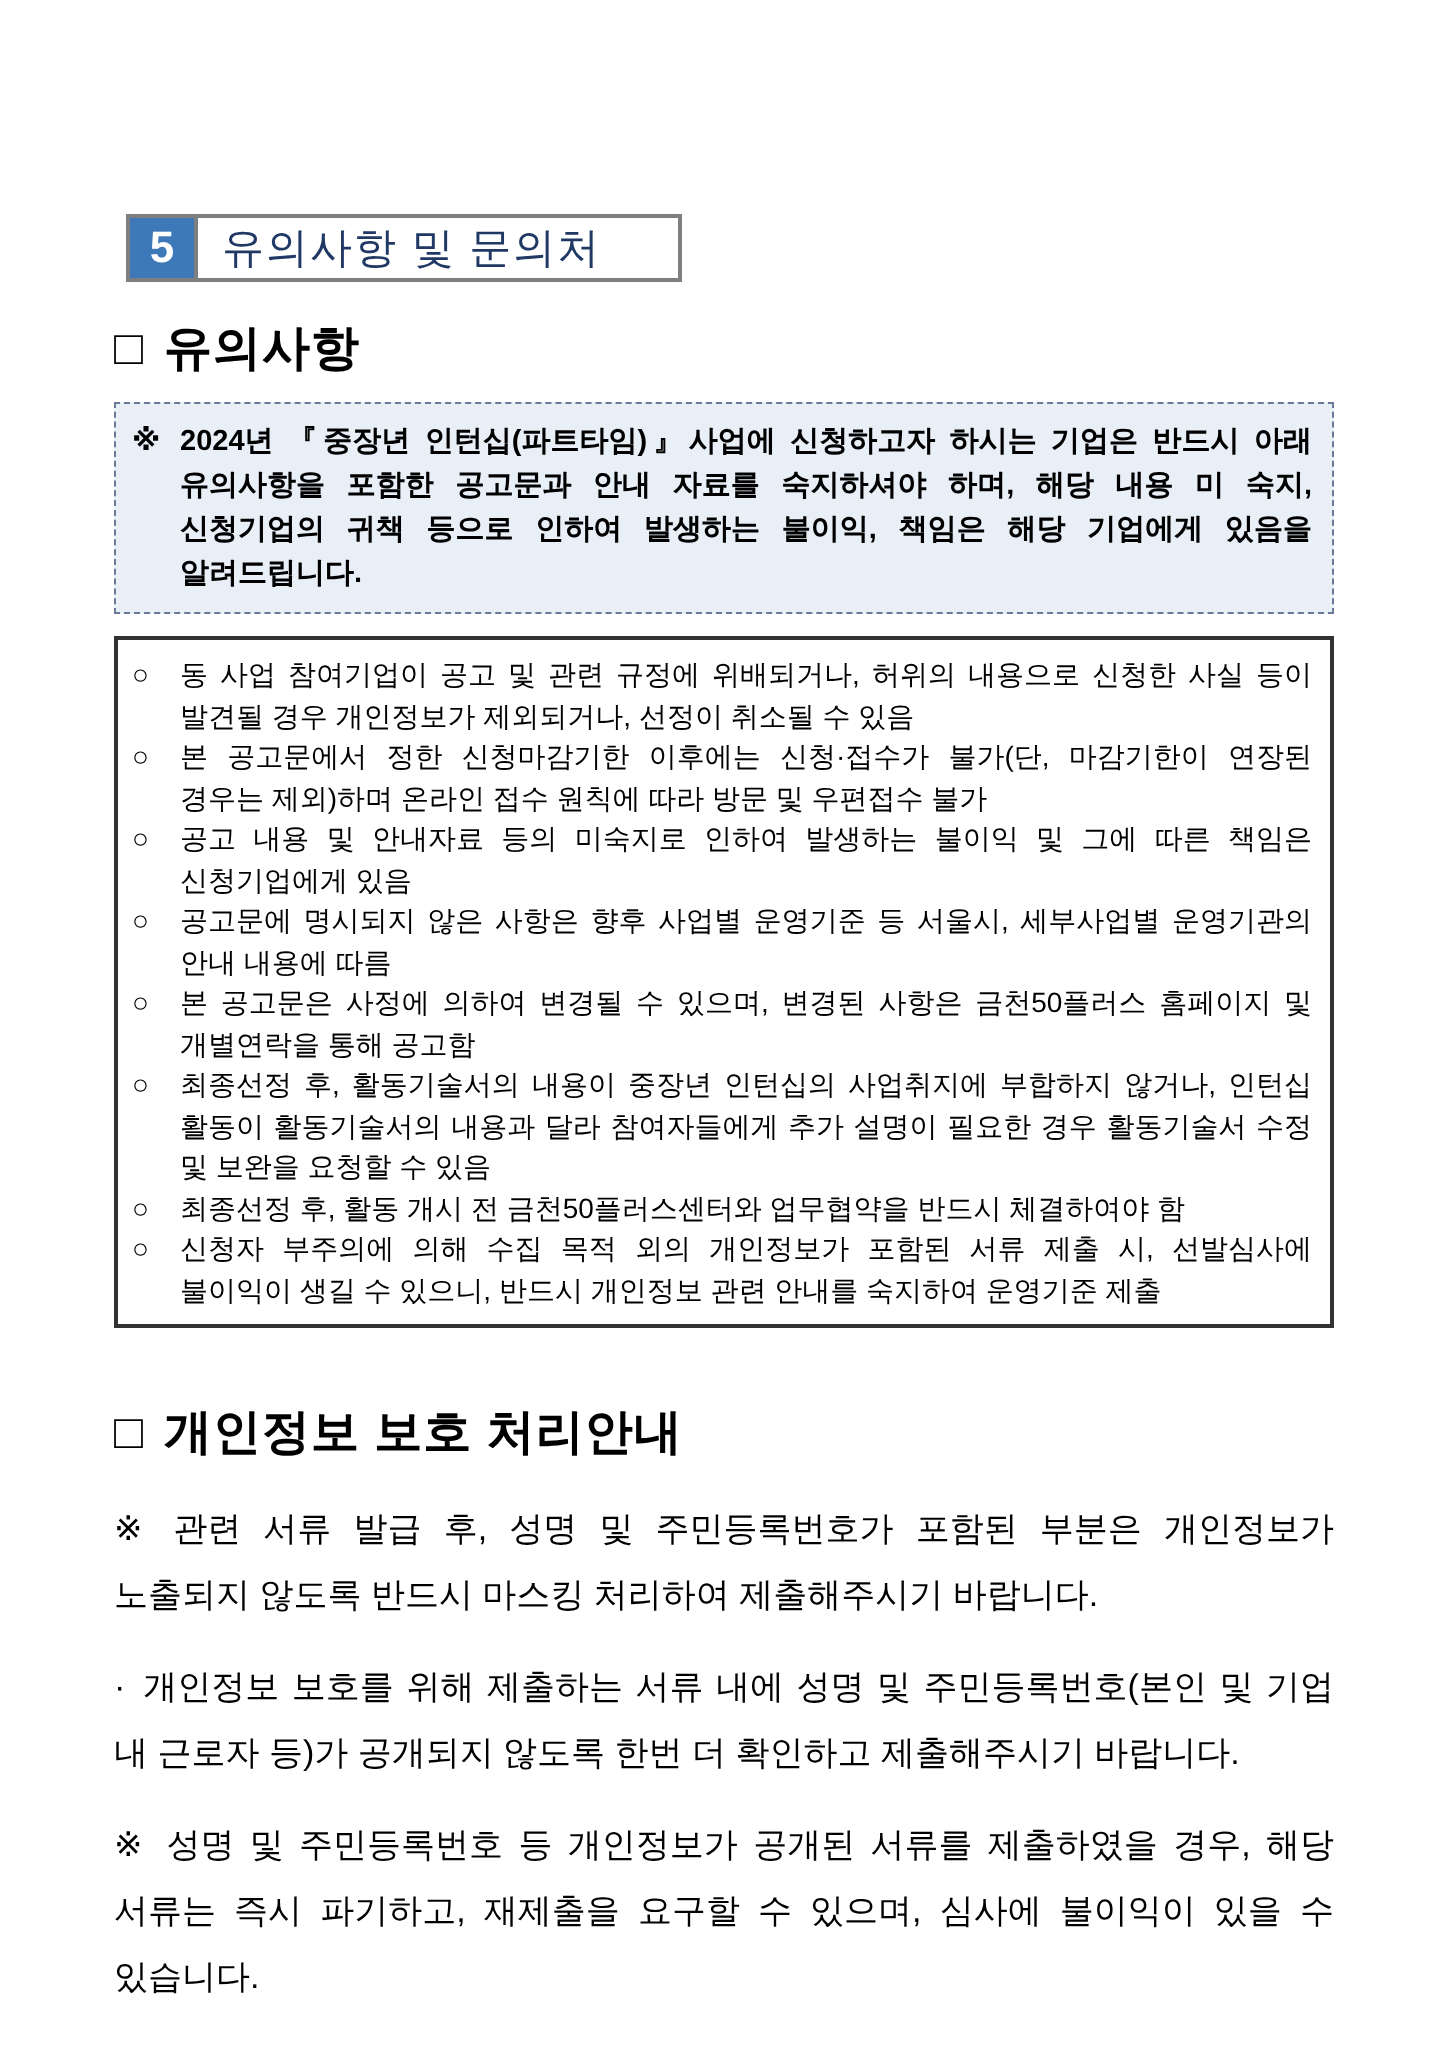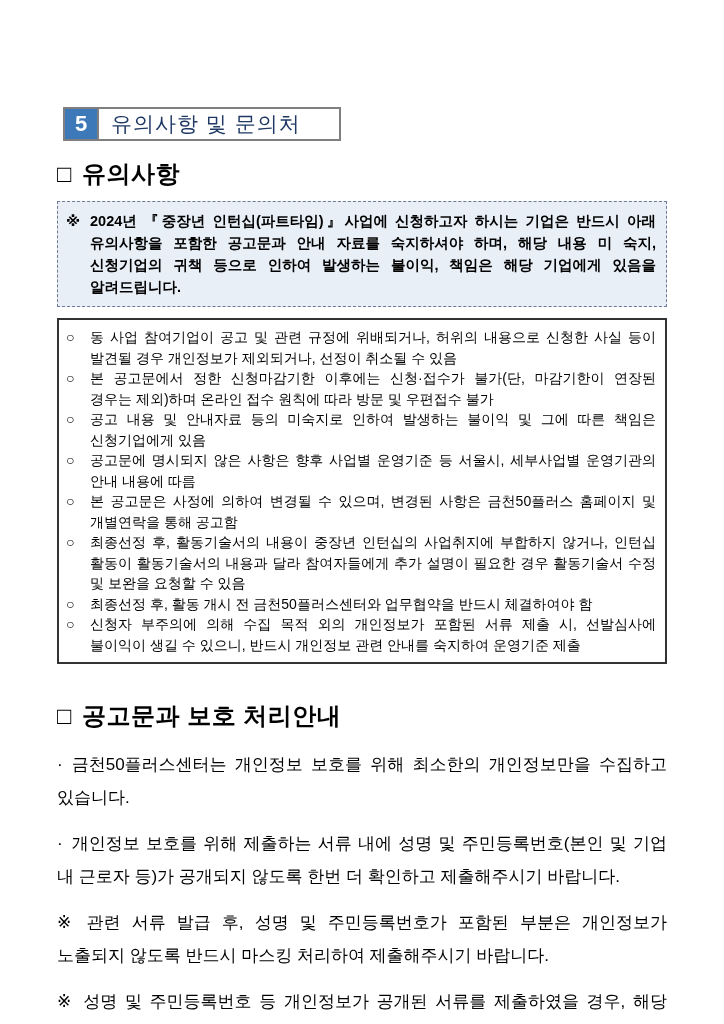--- a/index.html
+++ b/index.html
@@ -160,24 +160,23 @@
       <span class="marker">○</span>
       <div class="txt">최종선정 후, 활동 개시 전 금천50플러스센터와 업무협약을 반드시 체결하여야 함</div>
     </div>
     <div class="item">
       <span class="marker">○</span>
       <div class="txt">신청자 부주의에 의해 수집 목적 외의 개인정보가 포함된 서류 제출 시, 선발심사에 불이익이 생길 수 있으니, 반드시 개인정보 관련 안내를 숙지하여 운영기준 제출</div>
     </div>
   </div>
 
   <div class="subheading privacy-heading">
-    <span class="sq">□</span><span>공고문과 보호 처리안내</span>
+    <span class="sq">□</span><span>개인정보 보호 처리안내</span>
   </div>
 
-  <p class="para"><span class="pmarker">·</span><span>금천50플러스센터는 개인정보 보호를 위해 최소한의 개인정보만을 수집하고 있습니다.</span></p>
+
+  <p class="para"><span class="pmarker">※</span><span>관련 서류 발급 후, 성명 및 주민등록번호가 포함된 부분은 개인정보가 노출되지 않도록 반드시 마스킹 처리하여 제출해주시기 바랍니다.</span></p>
 
   <p class="para"><span class="pmarker">·</span><span>개인정보 보호를 위해 제출하는 서류 내에 성명 및 주민등록번호(본인 및 기업 내 근로자 등)가 공개되지 않도록 한번 더 확인하고 제출해주시기 바랍니다.</span></p>
-
-  <p class="para"><span class="pmarker">※</span><span>관련 서류 발급 후, 성명 및 주민등록번호가 포함된 부분은 개인정보가 노출되지 않도록 반드시 마스킹 처리하여 제출해주시기 바랍니다.</span></p>
 
   <p class="para"><span class="pmarker">※</span><span>성명 및 주민등록번호 등 개인정보가 공개된 서류를 제출하였을 경우, 해당 서류는 즉시 파기하고, 재제출을 요구할 수 있으며, 심사에 불이익이 있을 수 있습니다.</span></p>
 
 </div>
 
 </body></html>

